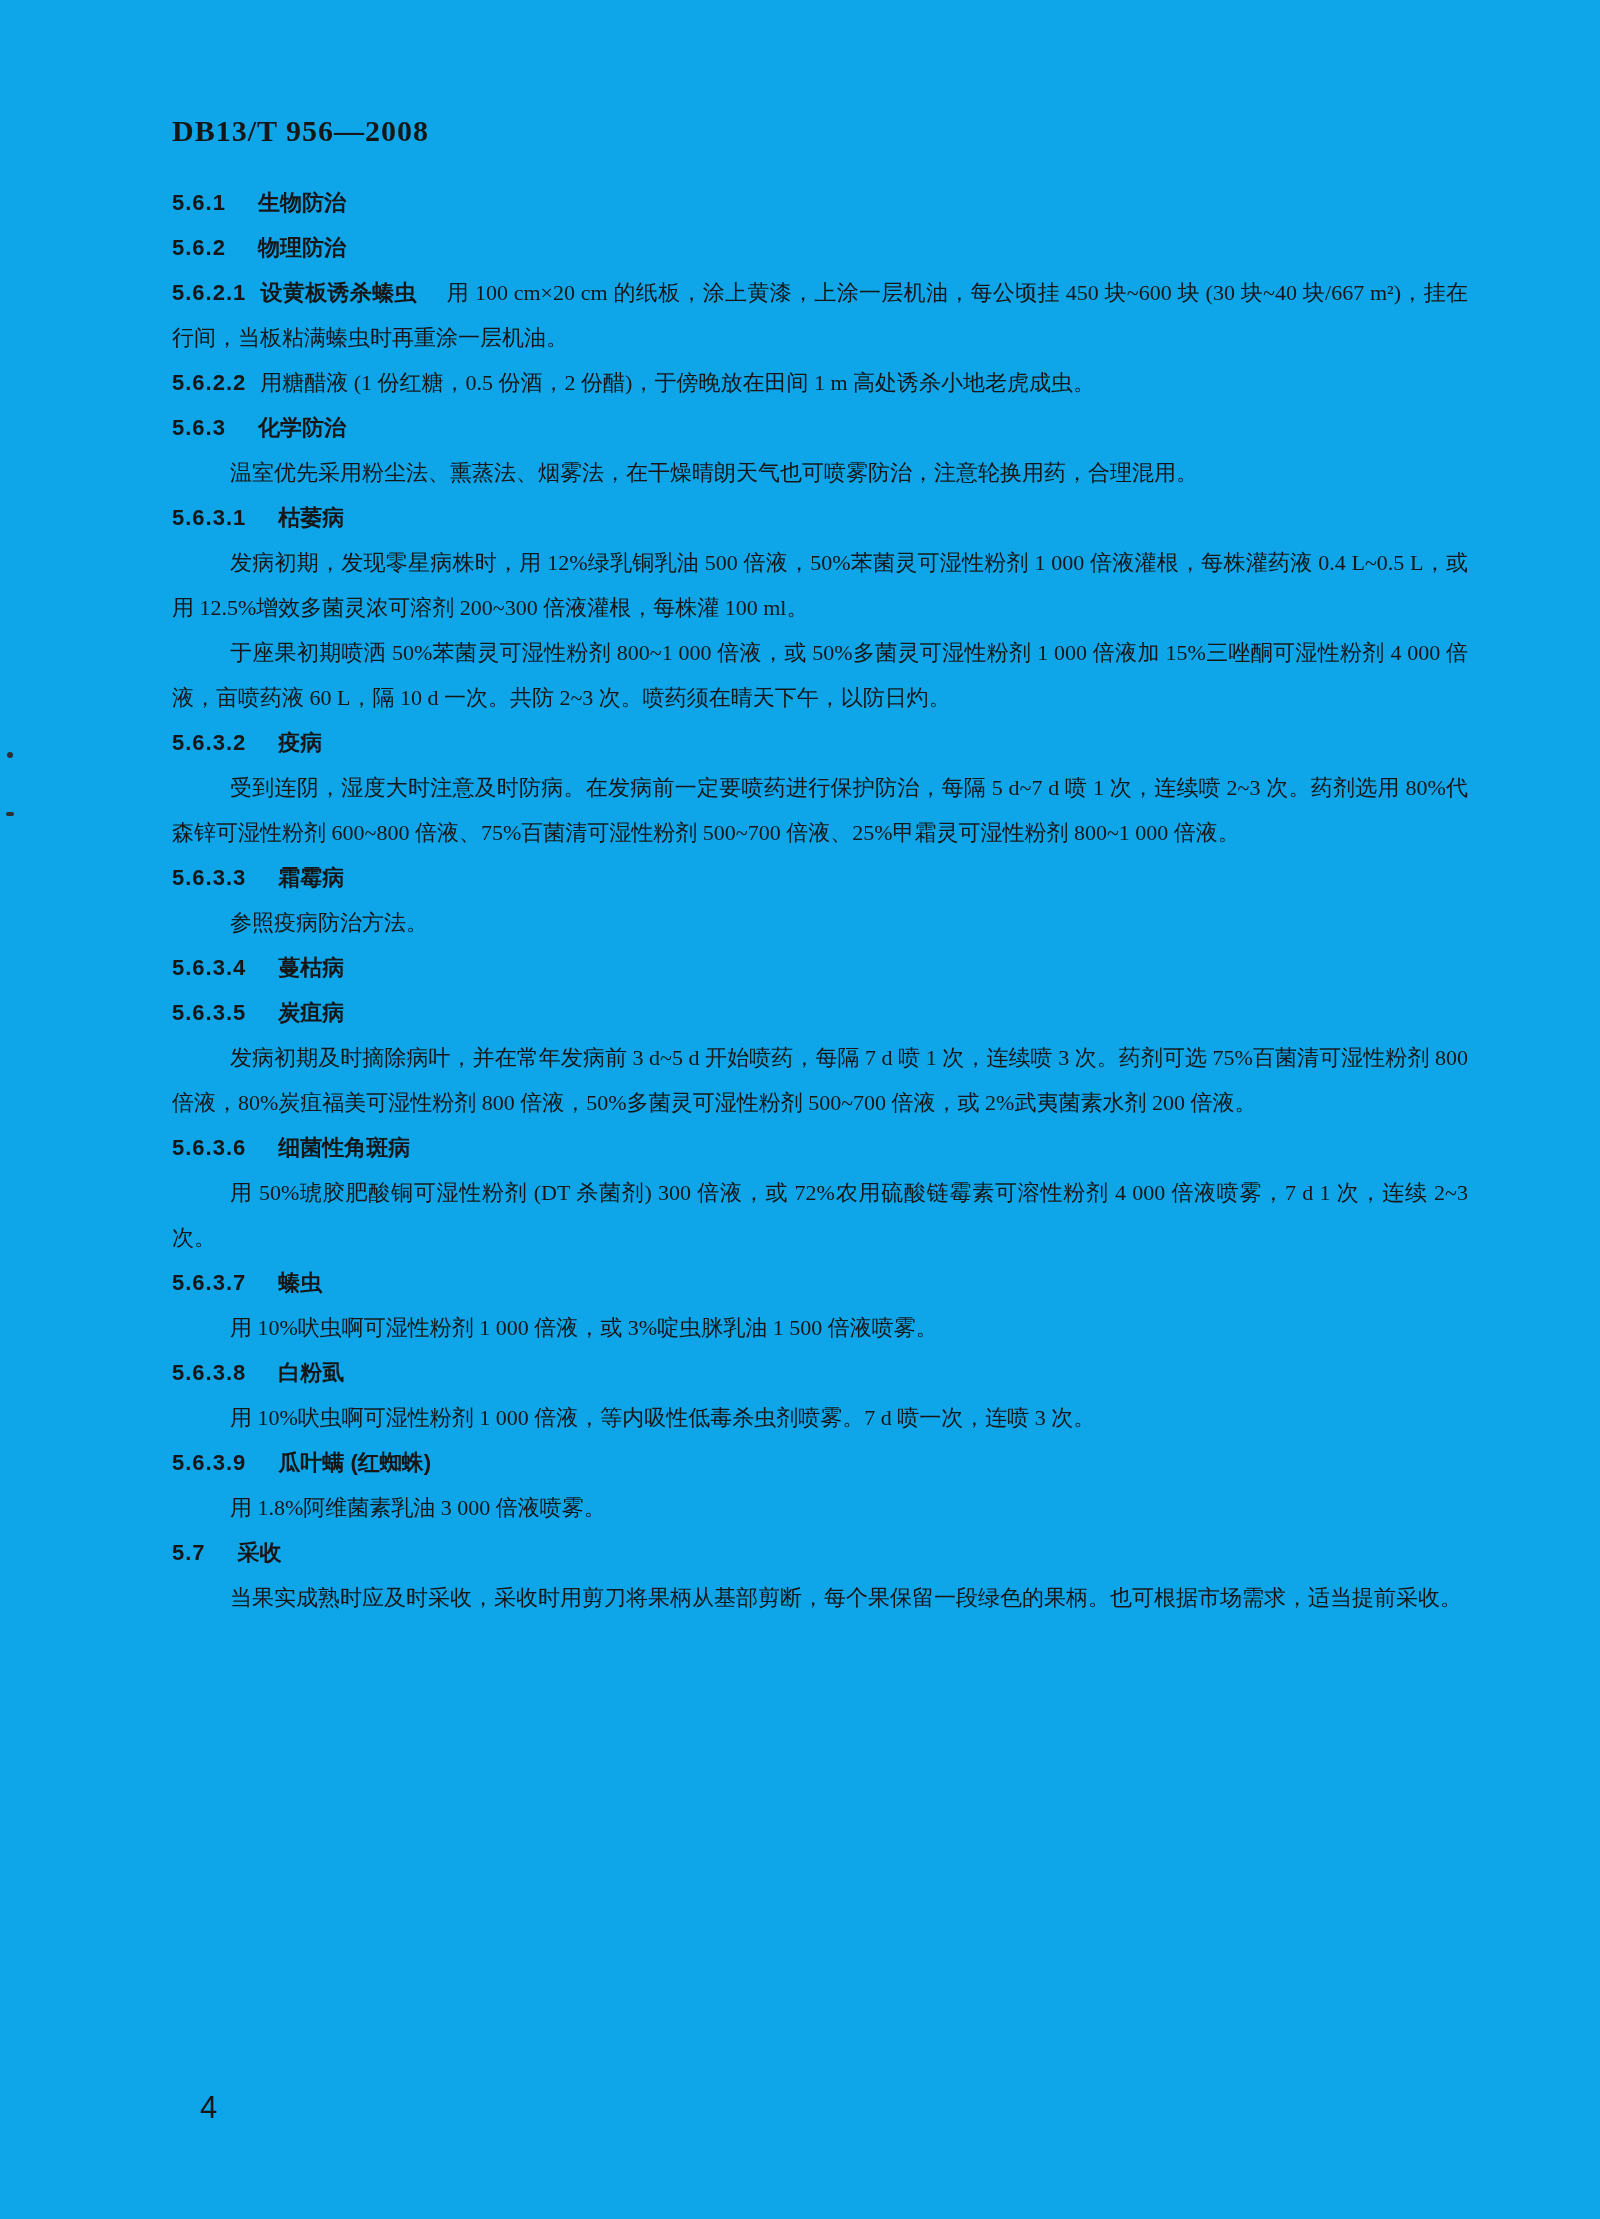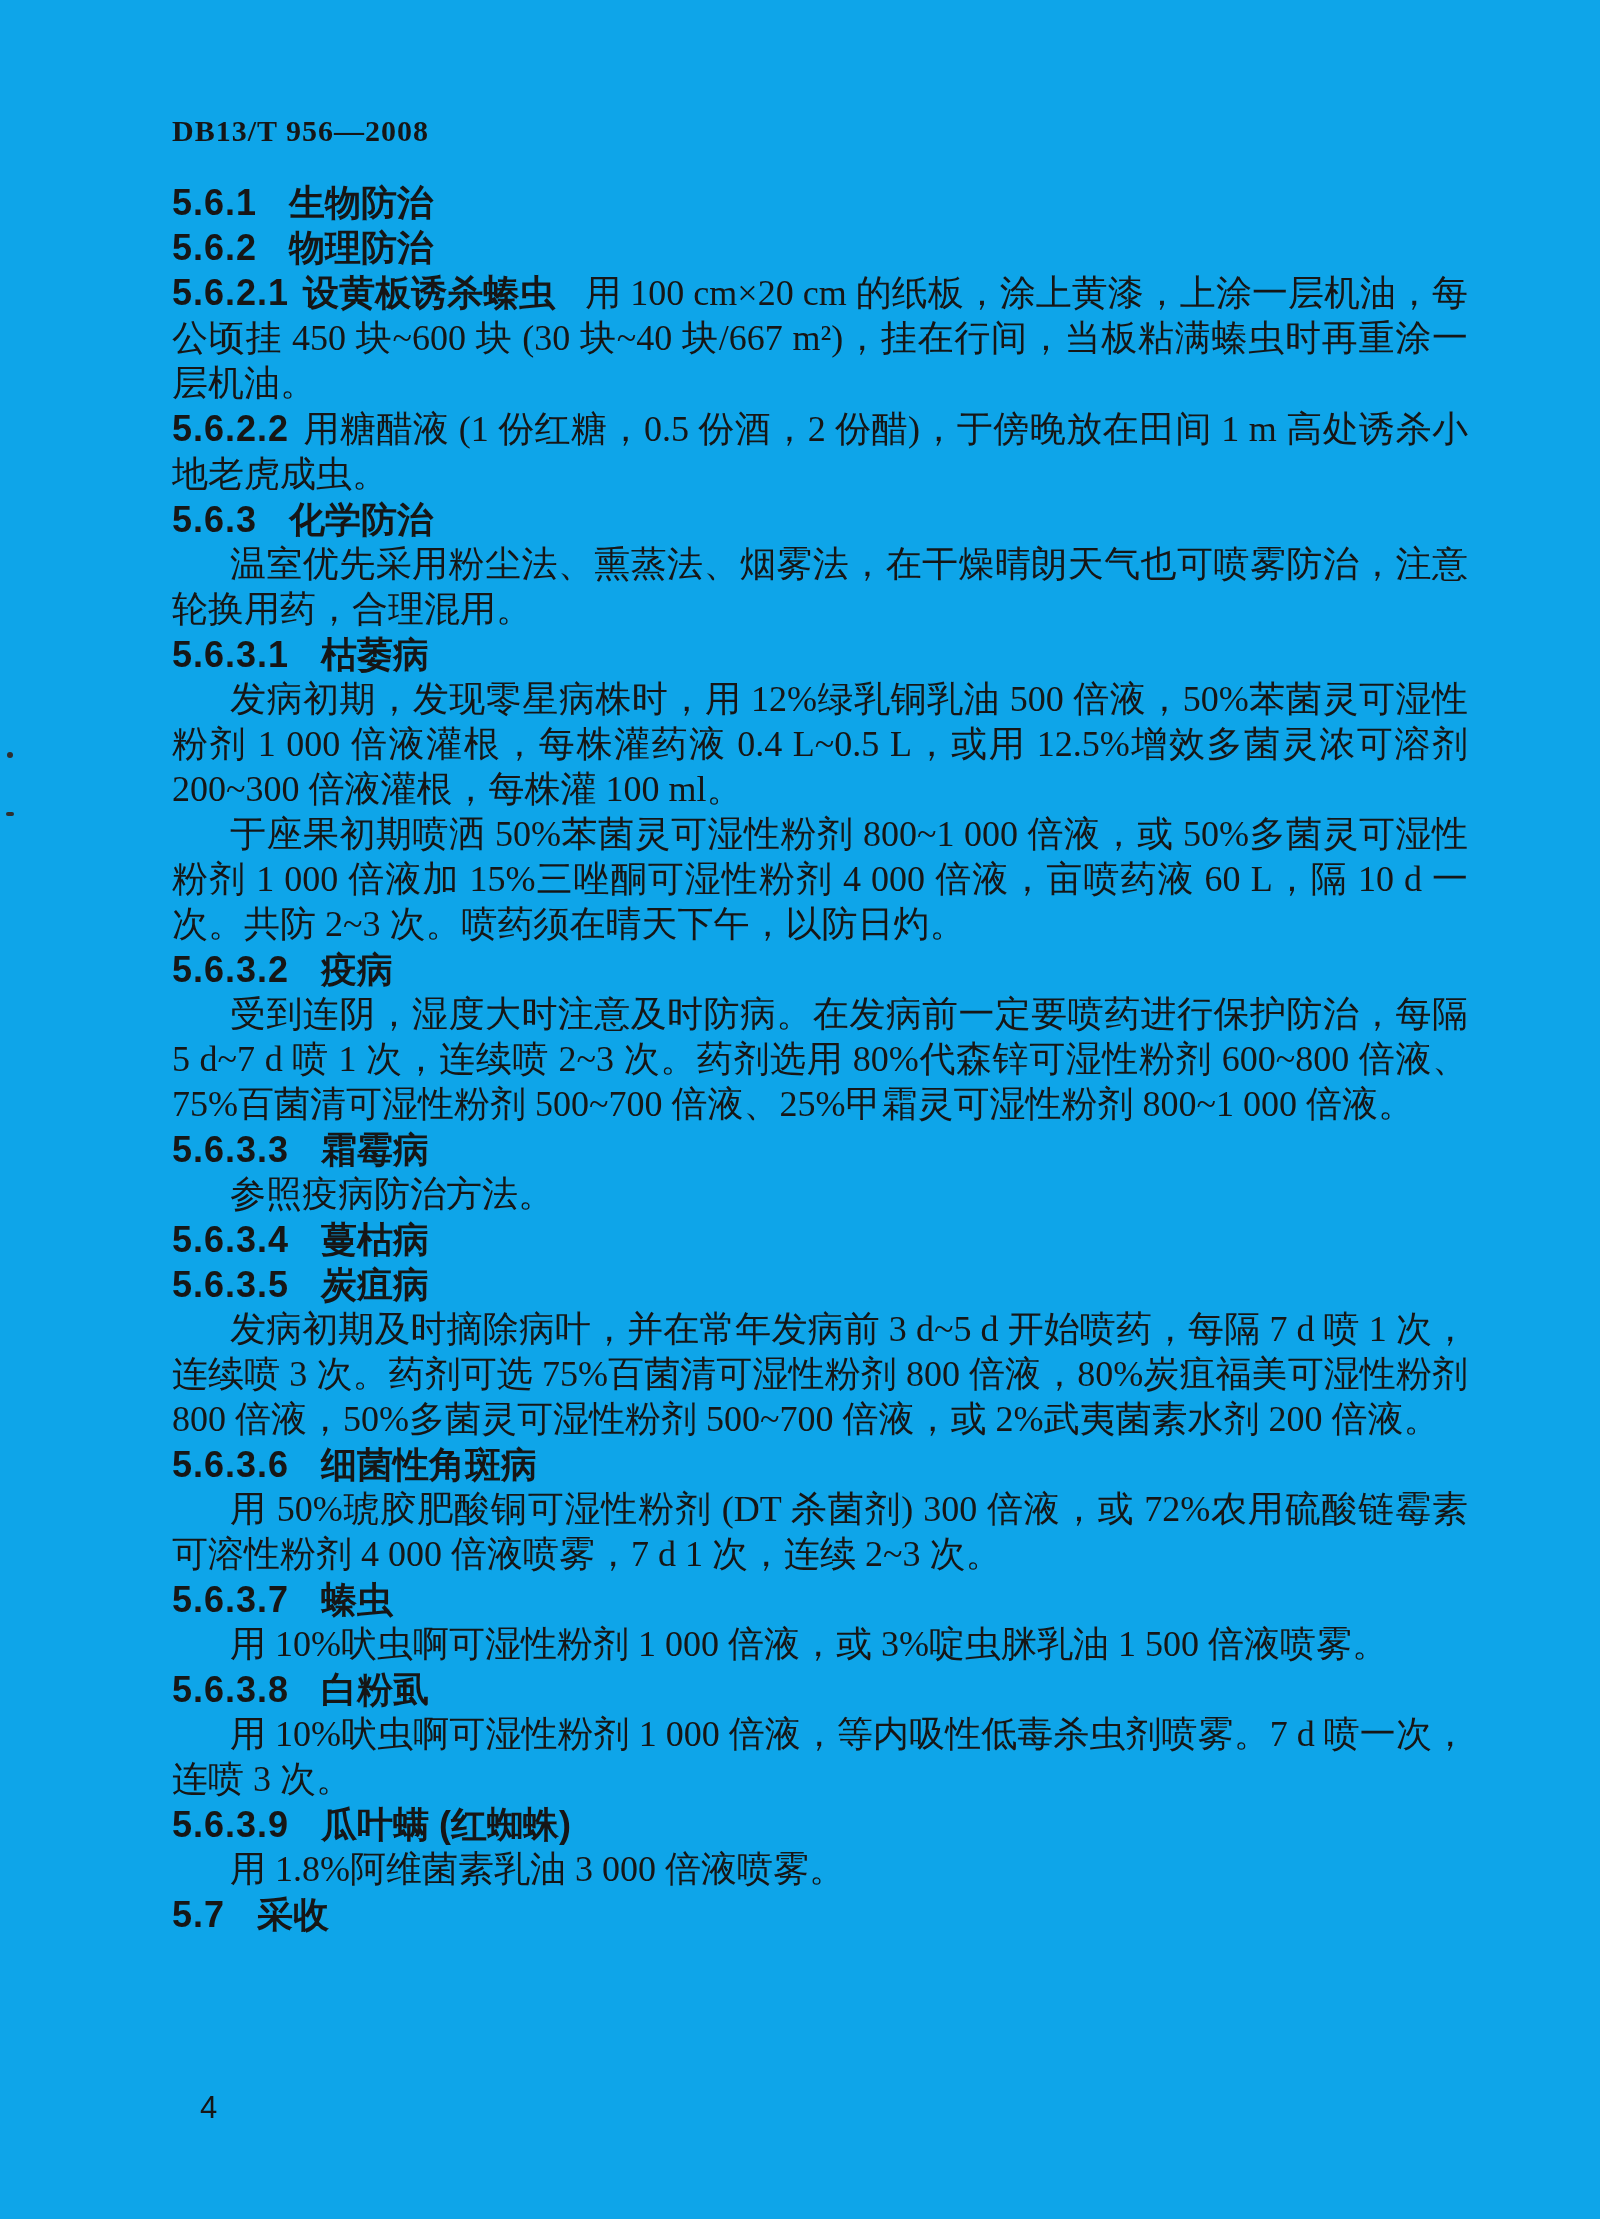--- a/index.html
+++ b/index.html
@@ -20,21 +20,21 @@
     font-size:30px;
     font-weight:bold;
     letter-spacing:1px;
     white-space:nowrap;
   }
   .content{
     position:absolute;
     left:172px;
     top:180px;
     width:1296px;
-    font-size:36px;
+    font-size:22px;
     line-height:45px;
     text-align:justify;
   }
   .blk{margin:0;padding:0;}
   .h{
     font-family:"Liberation Sans","DejaVu Sans",sans-serif;
     font-weight:bold;
     text-align:left;
     white-space:nowrap;
   }
@@ -118,18 +118,19 @@
     <p class="blk h"><span class="num">5.6.3.8</span><span class="ttl">白粉虱</span></p>
 
     <p class="blk para">用 10%吠虫啊可湿性粉剂 1&nbsp;000 倍液，等内吸性低毒杀虫剂喷雾。7 d 喷一次，连喷 3 次。</p>
 
     <p class="blk h"><span class="num">5.6.3.9</span><span class="ttl">瓜叶螨 (红蜘蛛)</span></p>
 
     <p class="blk para">用 1.8%阿维菌素乳油 3&nbsp;000 倍液喷雾。</p>
 
     <p class="blk h"><span class="num">5.7</span><span class="ttl">采收</span></p>
 
+    <p class="blk para">当果实成熟时应及时采收，采收时用剪刀将果柄从基部剪断，每个果保留一段绿色的果柄。也可根据市场需求，适当提前采收。</p>
 
   </div>
 
   <div class="page-num">4</div>
 
 </div>
 
 </body></html>

